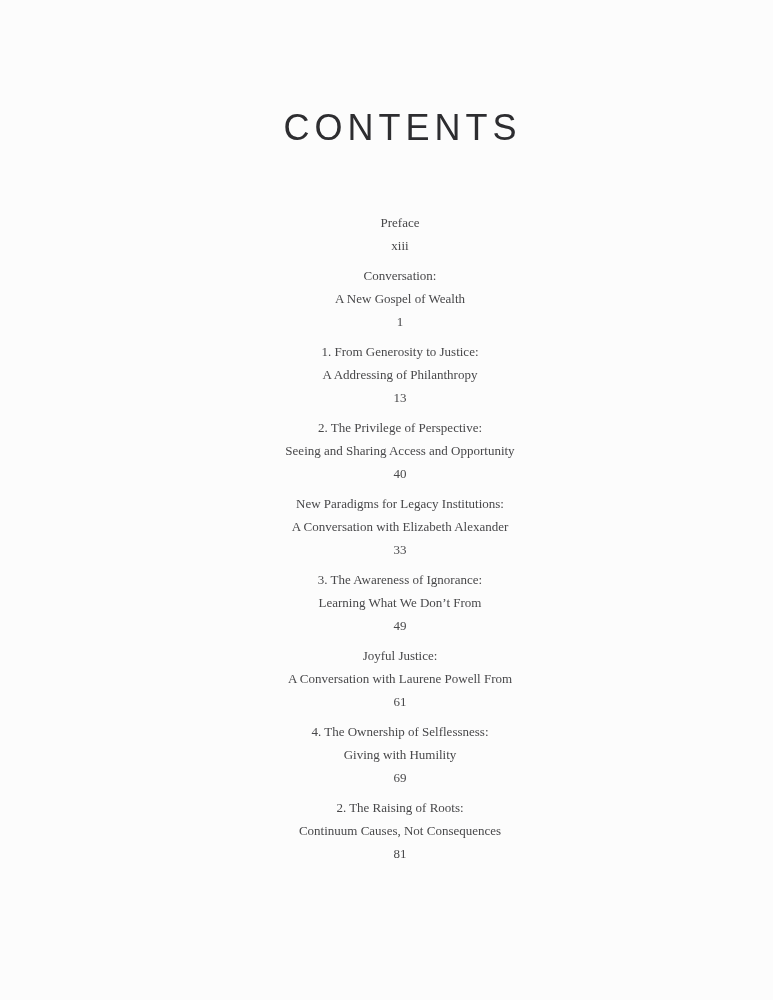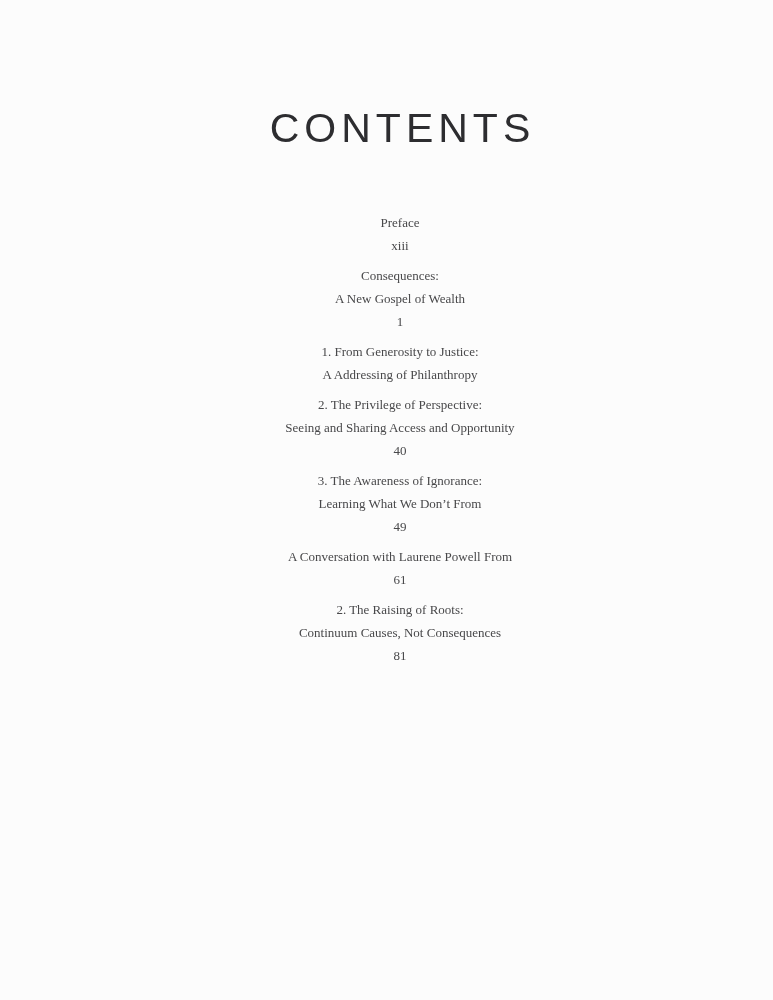--- a/index.html
+++ b/index.html
@@ -16,21 +16,21 @@
   }
   .page {
     width: 746px;
     margin-left: 27px;      
     padding-top: 98px;
     text-align: center;
   }
   .book-title {
     font-family: "Liberation Sans", sans-serif;
     font-weight: 300;
-    font-size: 41px;
+    font-size: 36px;
     line-height: 60px;
     letter-spacing: 5px;
     text-indent: 5px;       
     color: #2d2d30;
     margin: 0;
   }
   .toc {
     margin-top: 53px;
   }
   .entry {
@@ -51,48 +51,60 @@
   <h1 class="book-title">CONTENTS</h1>
 
   <div class="toc">
 
     <div class="entry">
       <p>Preface</p>
       <p>xiii</p>
     </div>
 
     <div class="entry">
-      <p>Consequences:</p>
+      <p>Conversation:</p>
       <p>A New Gospel of Wealth</p>
       <p>1</p>
     </div>
 
     <div class="entry">
       <p>1. From Generosity to Justice:</p>
       <p>A Addressing of Philanthropy</p>
+      <p>13</p>
     </div>
 
     <div class="entry">
       <p>2. The Privilege of Perspective:</p>
       <p>Seeing and Sharing Access and Opportunity</p>
       <p>40</p>
     </div>
 
+    <div class="entry">
+      <p>New Paradigms for Legacy Institutions:</p>
+      <p>A Conversation with Elizabeth Alexander</p>
+      <p>33</p>
+    </div>
 
     <div class="entry">
       <p>3. The Awareness of Ignorance:</p>
       <p>Learning What We Don’t From</p>
       <p>49</p>
     </div>
 
     <div class="entry">
+      <p>Joyful Justice:</p>
       <p>A Conversation with Laurene Powell From</p>
       <p>61</p>
     </div>
 
+    <div class="entry">
+      <p>4. The Ownership of Selflessness:</p>
+      <p>Giving with Humility</p>
+      <p>69</p>
+    </div>
 
     <div class="entry">
       <p>2. The Raising of Roots:</p>
       <p>Continuum Causes, Not Consequences</p>
       <p>81</p>
     </div>
 
   </div>
 </div>
 

